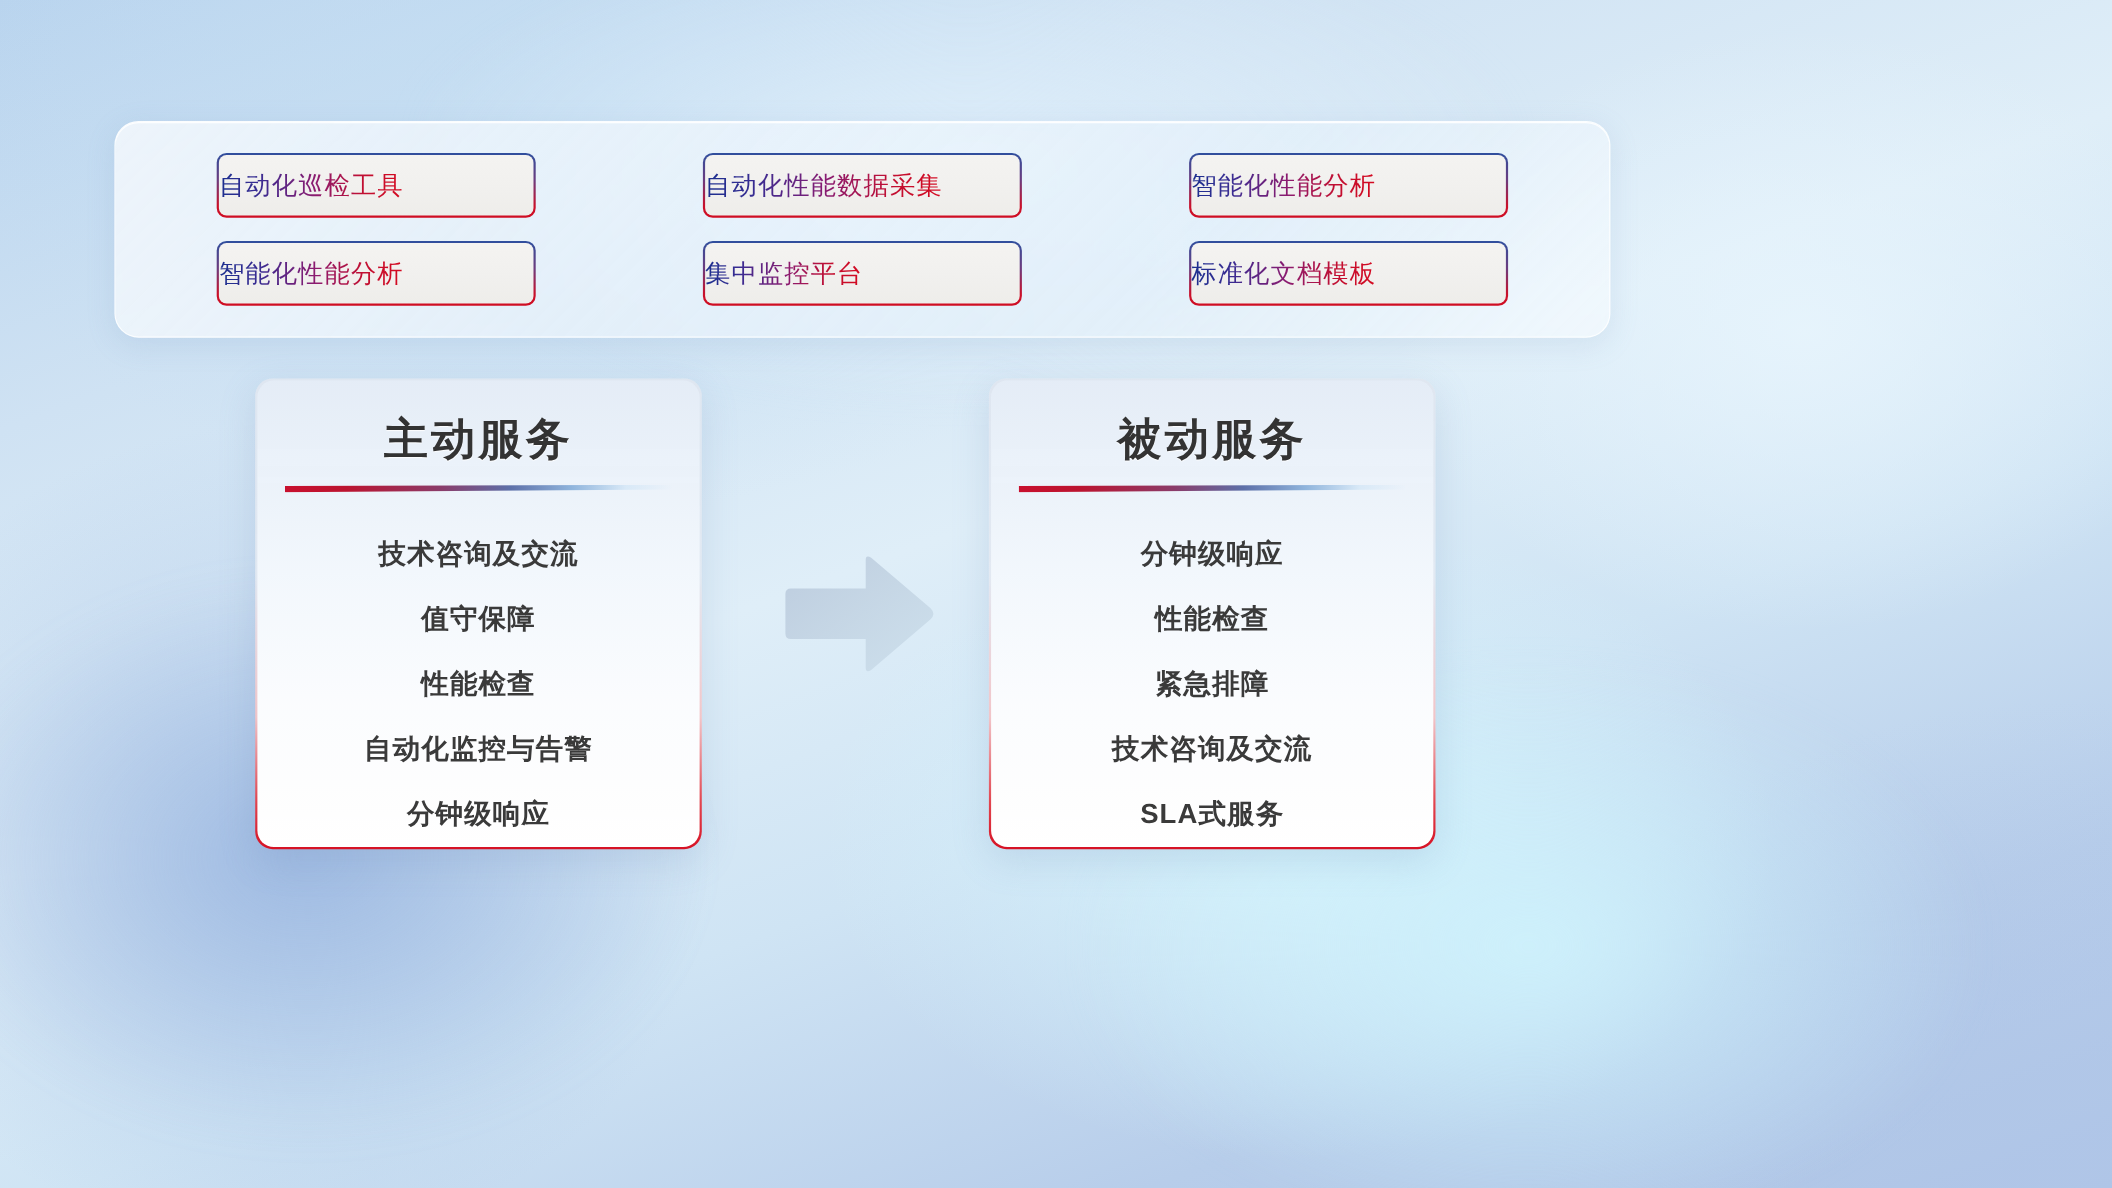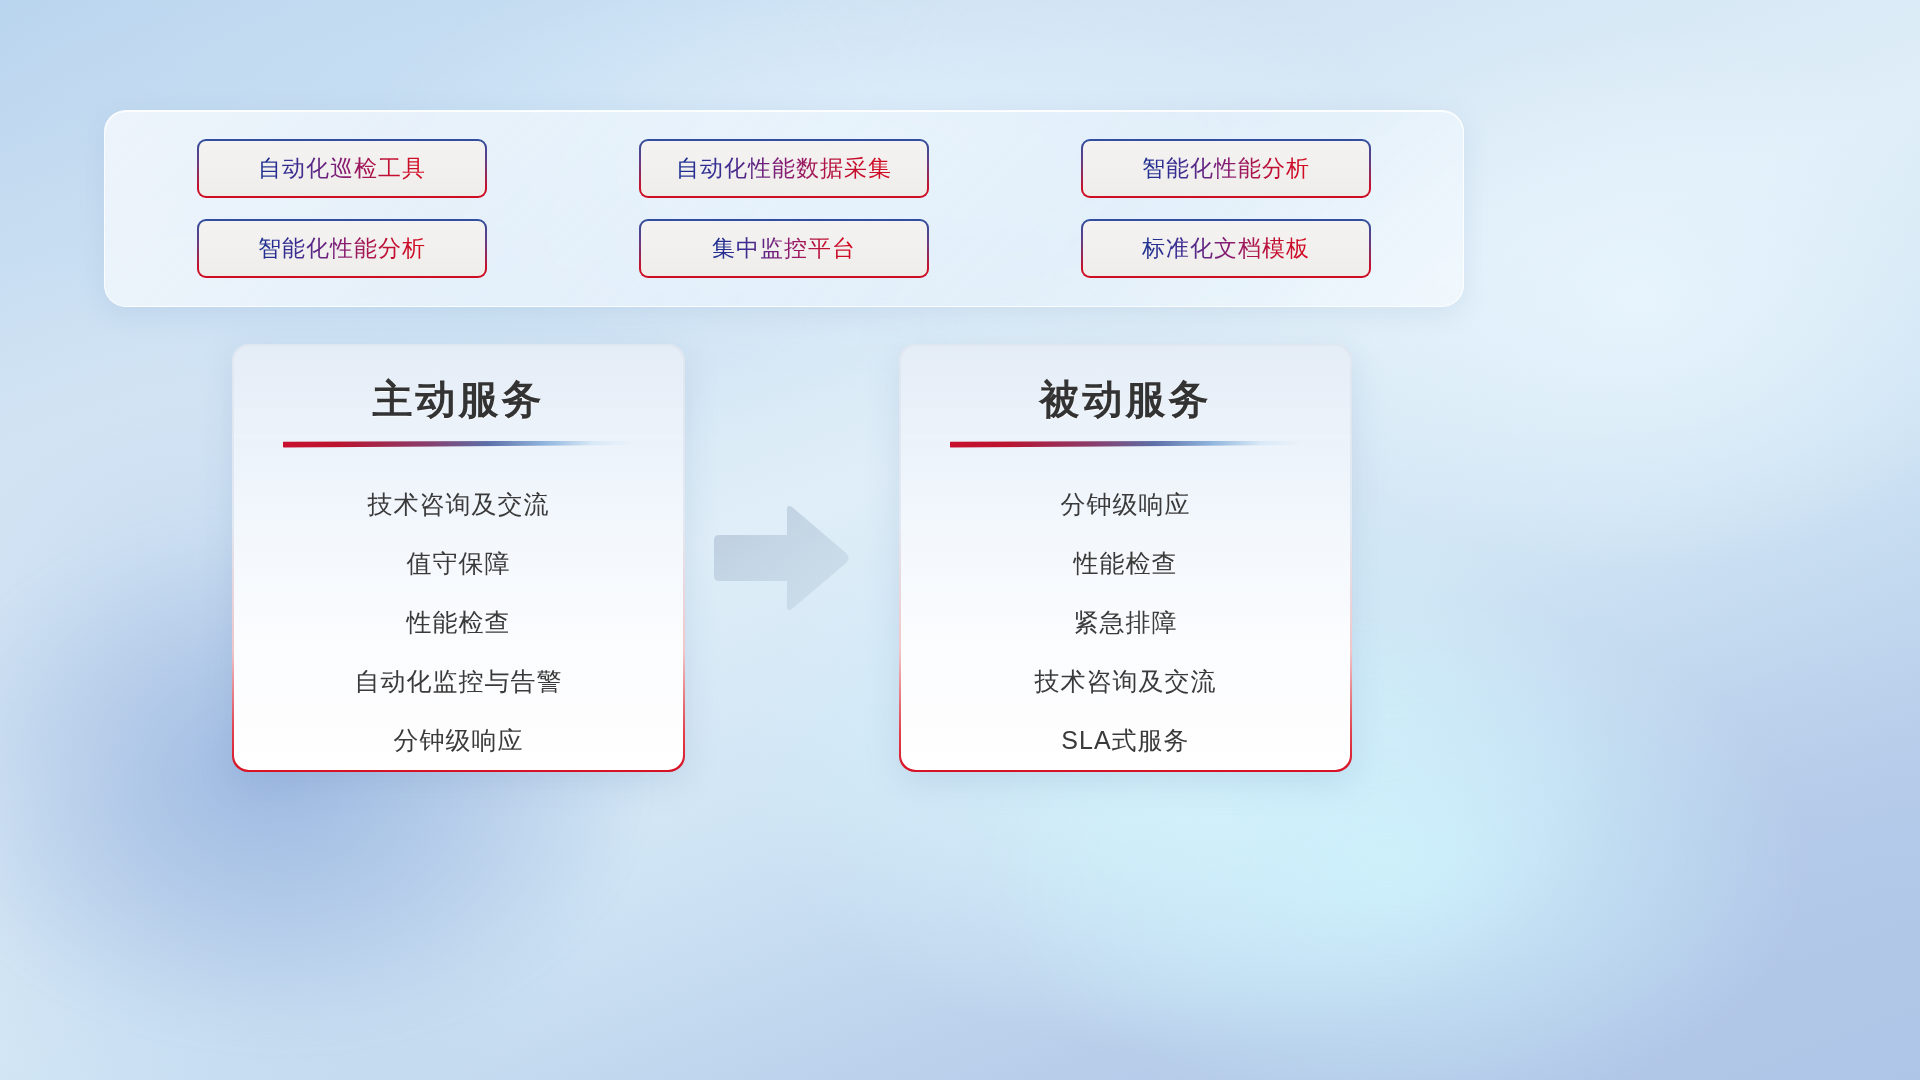--- a/index.html
+++ b/index.html
@@ -83,39 +83,39 @@
     background: linear-gradient(to bottom, #2f4f9e 0%, #6b3b7e 42%, #c9102a 82%, #d00d22 100%);
     box-sizing: border-box;
   }
   .pill-inner {
     width: 100%;
     height: 100%;
     border-radius: 7px;
     background: linear-gradient(to bottom, #f4f3f1 0%, #f1f0ee 55%, #eeedea 100%);
     display: flex;
     align-items: center;
-    justify-content: center;
+    justify-content: flex-start;
     box-sizing: border-box;
   }
   .pill-label {
     font-size: 23px;
     font-weight: 400;
     letter-spacing: 1px;
     background: linear-gradient(to right, #1b2f8f 0%, #3a2c92 22%, #8b1b70 52%, #c10f32 78%, #d5091f 100%);
     -webkit-background-clip: text;
     background-clip: text;
     color: transparent;
     -webkit-text-fill-color: transparent;
     white-space: nowrap;
   }
 
   
   .svc-card {
     position: absolute;
-    width: 453px;
+    width: 406px;
     height: 428px;
     border-radius: 16px;
     padding: 1.6px;
     background: linear-gradient(to bottom,
         rgba(223,230,240,0.95) 0%,
         rgba(226,232,241,0.92) 42%,
         rgba(243,195,198,0.95) 72%,
         rgba(226,60,70,0.95) 90%,
         #d61225 100%);
     box-sizing: border-box;
@@ -178,20 +178,21 @@
     align-items: center;
     gap: 0px;
   }
   .svc-item {
     font-size: 25px;
     color: #3a3a3a;
     letter-spacing: 1px;
     height: 59px;
     line-height: 59px;
     white-space: nowrap;
+    font-weight: bold;
   }
 
   
   #flow-arrow {
     position: absolute;
     left: 713px;
     top: 503px;
     width: 138px;
     height: 110px;
   }

